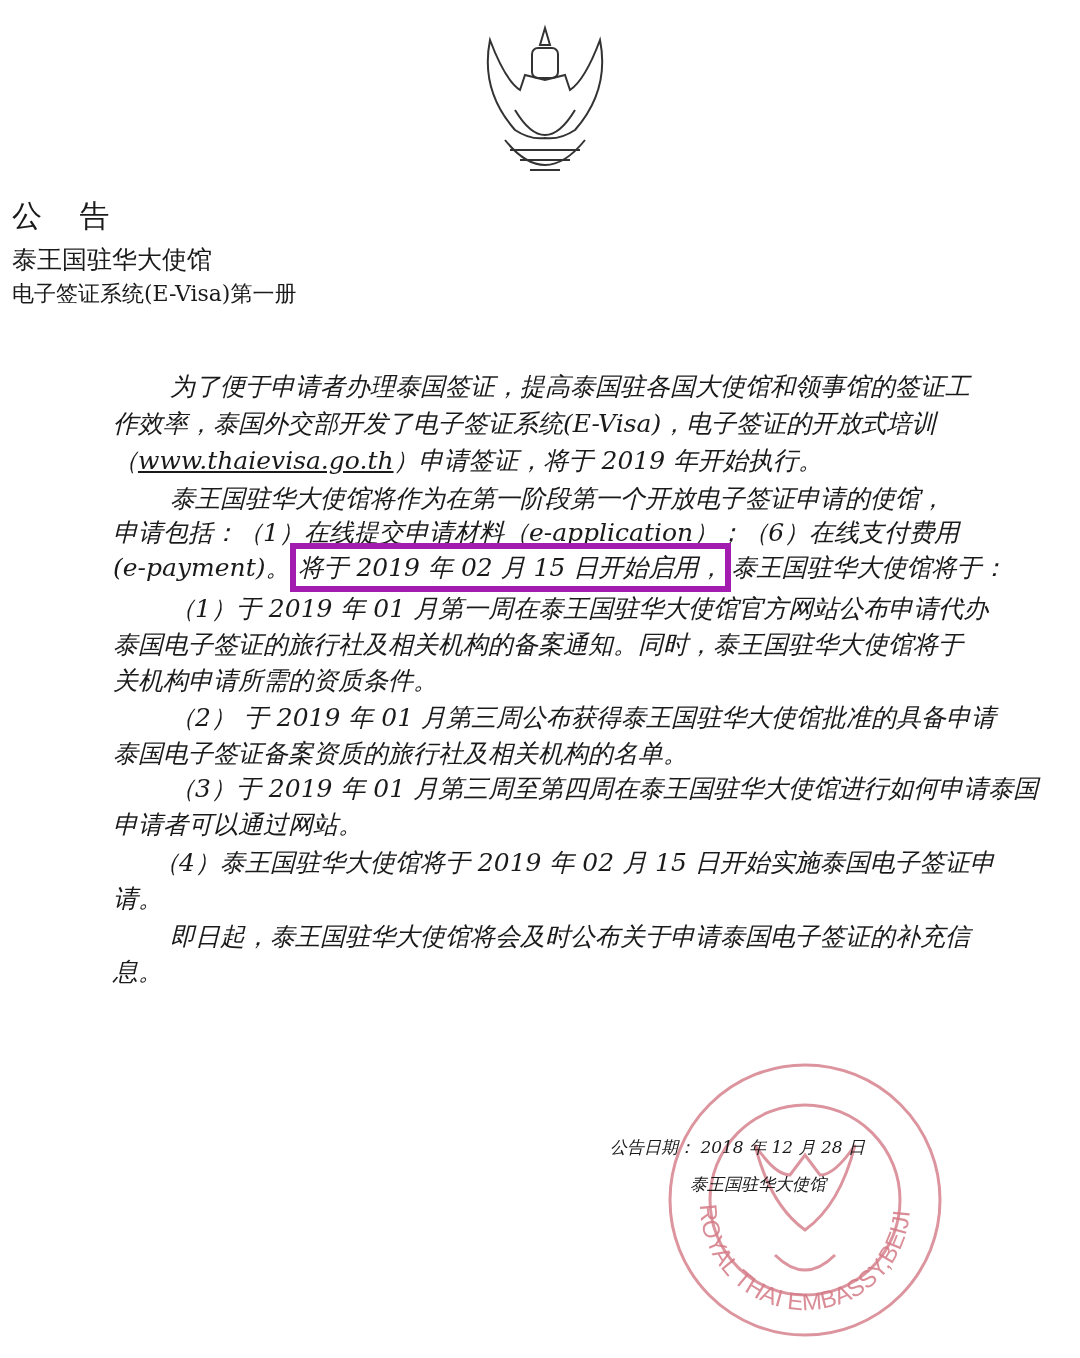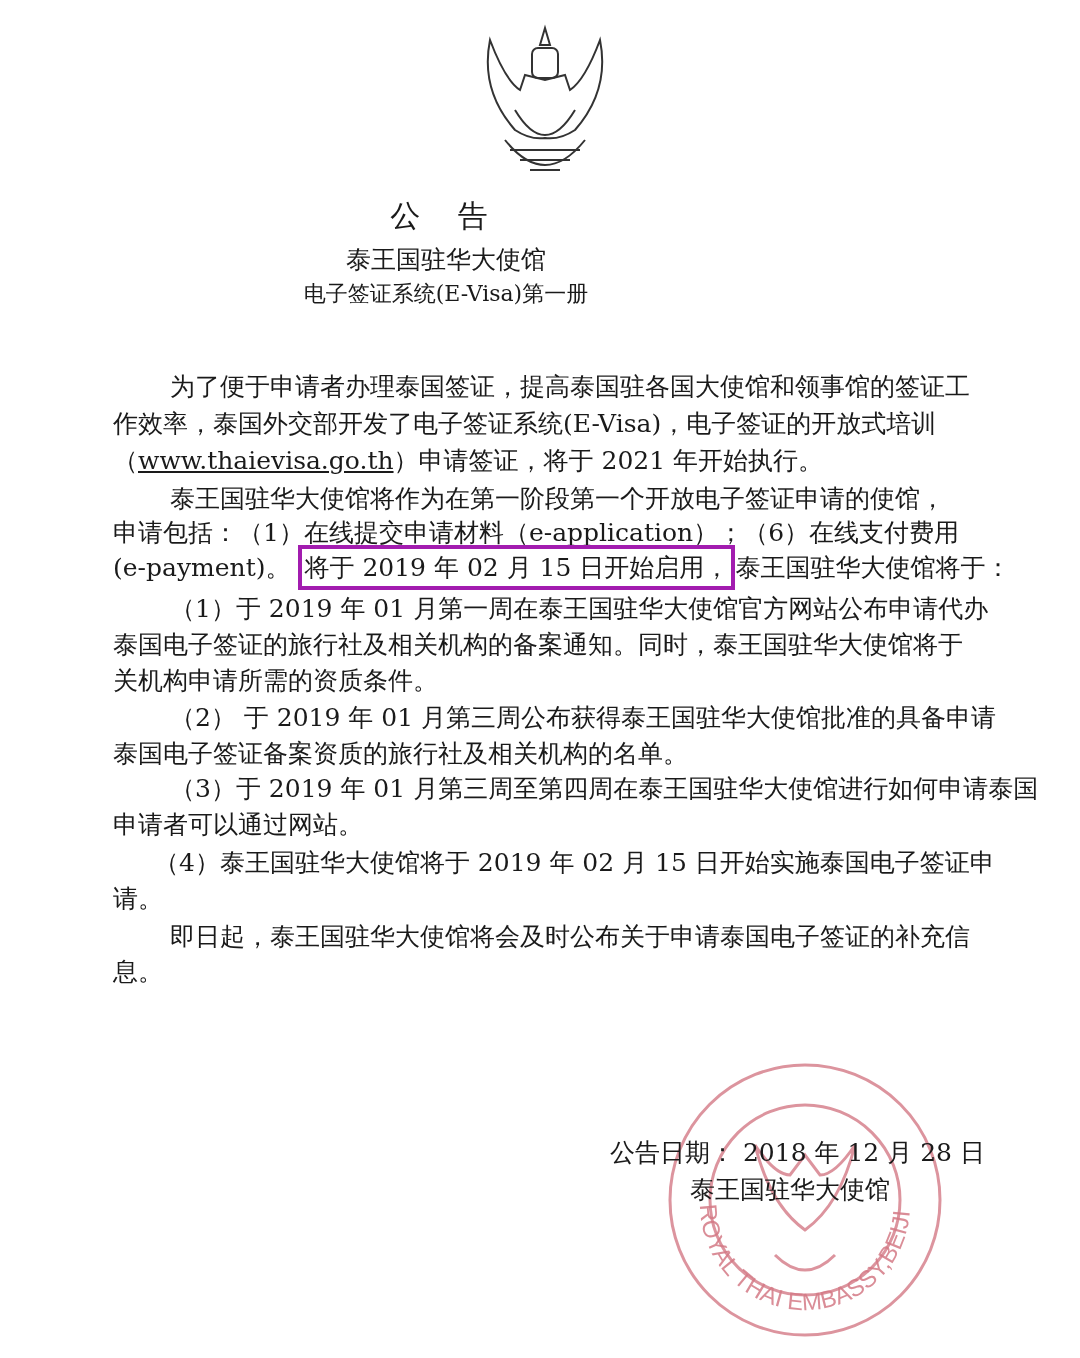--- a/index.html
+++ b/index.html
@@ -1,27 +1,27 @@
 <!DOCTYPE html>
 <html><head>
 <meta charset="utf-8">
 <style>
   html, body { margin:0; padding:0; background:#ffffff; }
   body { width:1080px; height:1358px; position:relative; overflow:hidden;
          font-family:"DejaVu Serif","Liberation Serif",serif; color:#1a1a1a; }
   .emblem { position:absolute; left:470px; top:20px; width:150px; height:170px; }
-  .title { position:absolute; left:0; width:892px; text-align:center; }
+  .title { position:absolute; left:12px; width:892px; }
   .t1 { top:196px; font-size:30px; letter-spacing:14px; }
   .t2 { top:243px; font-size:25px; }
   .t3 { top:279px; font-size:22px; }
-  .line { position:absolute; font-size:25px; white-space:nowrap; line-height:30px; }
-  .hl { border:4px solid #a21caf; padding:4px 2px;margin-left:8px; }
+  .line { position:absolute; font-size:25px; white-space:nowrap; line-height:30px;font-style:italic; }
+  .hl { border:6px solid #a21caf; padding:4px 2px; }
   .url { text-decoration:underline; }
   .stamp { position:absolute; left:660px; top:1055px; width:290px; height:290px; }
-  .sig { position:absolute; font-size:25px; white-space:nowrap; }
+  .sig { position:absolute; font-size:17px; white-space:nowrap;font-style:italic; }
 </style>
 </head>
 <body>
 
 <svg class="emblem" viewBox="0 0 150 170">
   <g fill="none" stroke="#333" stroke-width="2">
     <path d="M20 20 Q10 70 45 110 Q60 120 75 118 Q90 120 105 110 Q140 70 130 20 Q115 60 100 70 L95 55 L75 60 L55 55 L50 70 Q35 60 20 20Z"></path>
     <path d="M75 8 L70 25 L80 25 Z"></path>
     <rect x="62" y="28" width="26" height="30" rx="6"></rect>
     <path d="M45 90 Q75 140 105 90"></path>
@@ -30,21 +30,21 @@
   </g>
 </svg>
 
 <div class="title t1">公 告</div>
 <div class="title t2">泰王国驻华大使馆</div>
 <div class="title t3">电子签证系统(E-Visa)第一册</div>
 
 <div class="line" style="left:170px;top:372px">为了便于申请者办理泰国签证，提高泰国驻各国大使馆和领事馆的签证工</div>
 <div class="line" style="left:113px;top:409px">作效率，泰国外交部开发了电子签证系统(E-Visa)，电子签证的开放式培训</div>
 <div class="line" style="left:113px;top:446px">
-  <span>（</span><span class="url">www.thaievisa.go.th</span><span>）申请签证，将于 2021 年开始执行。</span>
+  <span>（</span><span class="url">www.thaievisa.go.th</span><span>）申请签证，将于 2019 年开始执行。</span>
 </div>
 
 <div class="line" style="left:170px;top:484px">泰王国驻华大使馆将作为在第一阶段第一个开放电子签证申请的使馆，</div>
 <div class="line" style="left:113px;top:518px">申请包括：（1）在线提交申请材料（e-application）；（6）在线支付费用</div>
 <div class="line" style="left:113px;top:553px">
   <span>(e-payment)。</span><span class="hl">将于 2019 年 02 月 15 日开始启用，</span><span>泰王国驻华大使馆将于：</span>
 </div>
 
 <div class="line" style="left:170px;top:594px">（1）于 2019 年 01 月第一周在泰王国驻华大使馆官方网站公布申请代办</div>
 <div class="line" style="left:113px;top:630px">泰国电子签证的旅行社及相关机构的备案通知。同时，泰王国驻华大使馆将于</div>

